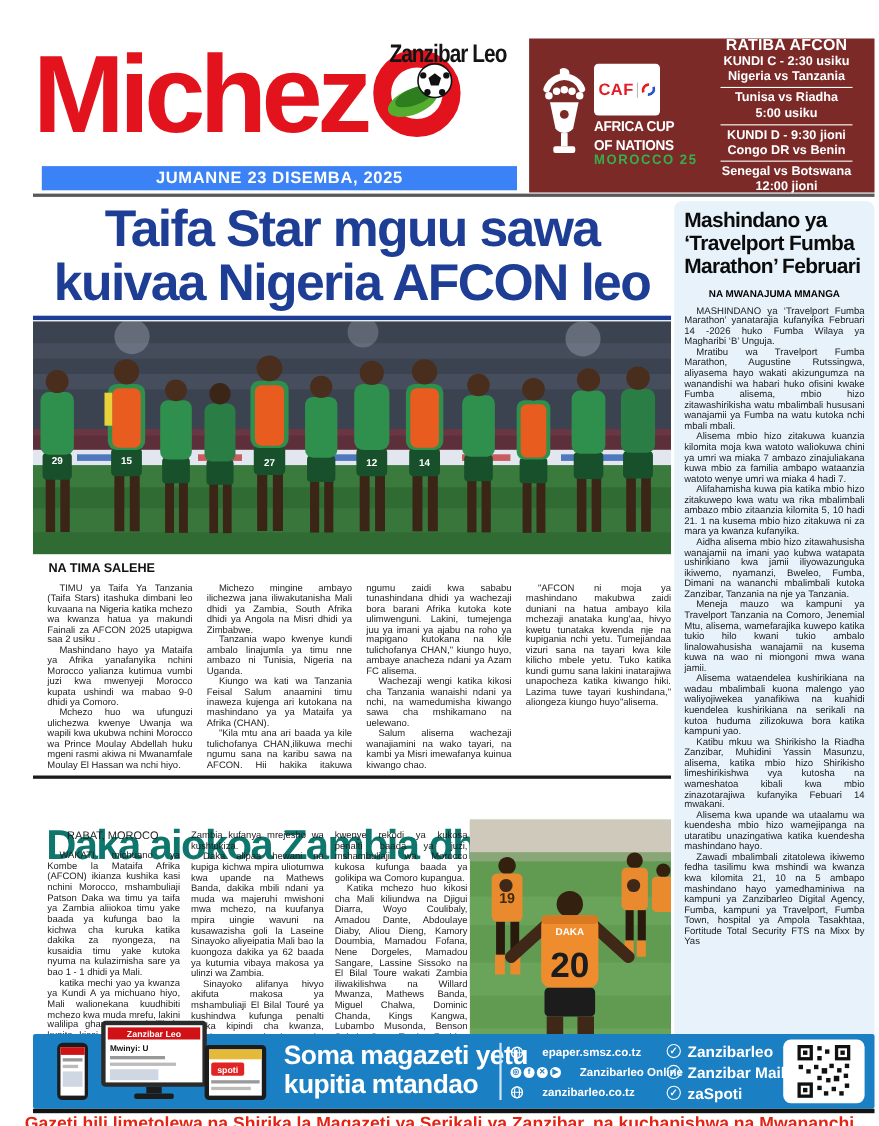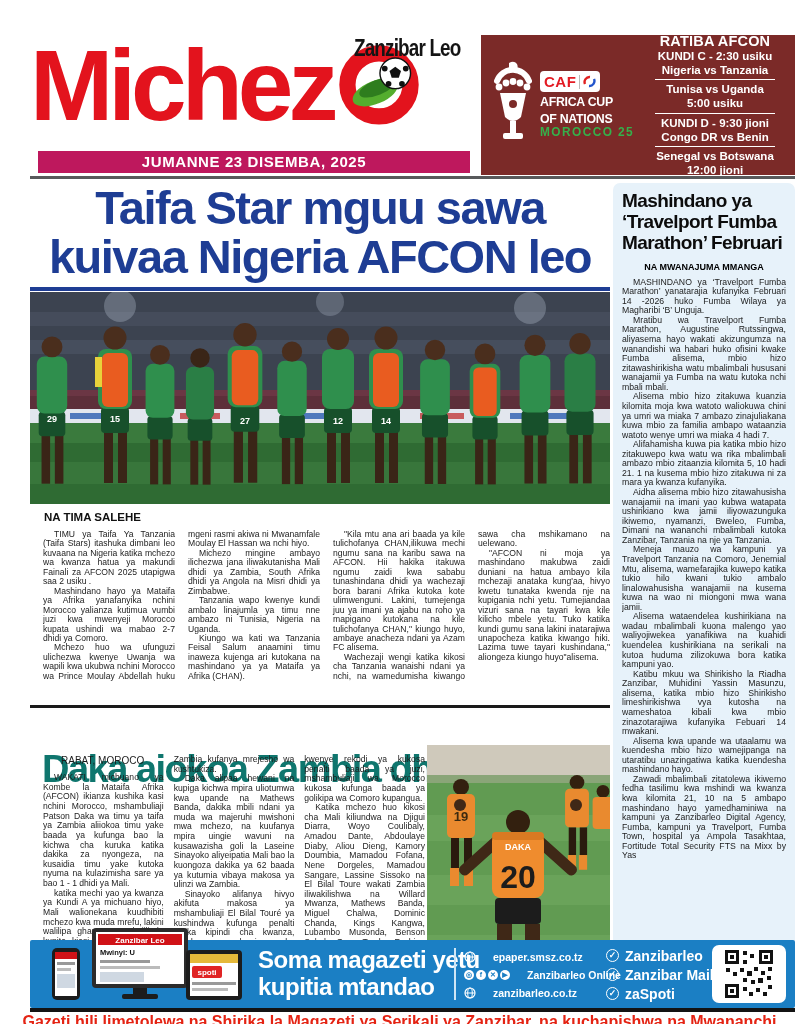--- a/index.html
+++ b/index.html
@@ -3,27 +3,27 @@
 <meta charset="utf-8">
 <style>
   * { margin:0; padding:0; box-sizing:border-box; }
   html,body { width:799px; height:1024px; background:#fff; font-family:"Liberation Sans", sans-serif; position:relative; overflow:hidden; }
 
   
   .michezo { position:absolute; left:30px; top:36px; display:flex; align-items:flex-end; color:#e3131d; }
   .michezo-text { font-size:100px; font-weight:900; letter-spacing:-5px; line-height:.94; }
   .logo-o { margin-left:2px; margin-bottom:2px; }
   .edition { position:absolute; left:354px; top:35px; font-size:23px; font-weight:bold; color:#141414; transform:scaleX(.82); transform-origin:left; letter-spacing:-1px; white-space:nowrap; }
-  .date-bar { position:absolute; left:38px; top:151px; width:432px; height:22px; background:#be185d; color:#fff; font-weight:bold; font-size:15px; line-height:22px; text-align:center; letter-spacing:.6px; }
+  .date-bar { position:absolute; left:38px; top:151px; width:432px; height:22px; background:#3b82f6; color:#fff; font-weight:bold; font-size:15px; line-height:22px; text-align:center; letter-spacing:.6px; }
   .rule-top { position:absolute; left:30px; top:176px; width:765px; height:3px; background:#58595b; }
 
   
   .afcon-box { position:absolute; left:481px; top:35px; width:314px; height:140px; background:#7b2a28; display:flex; align-items:center; gap:5px; padding:6px 6px 6px 10px; }
   .caf-block { width:96px; flex:none; }
-  .caf-badge { background:#fff; border-radius:4px; padding:2px 4px; display:inline-flex; align-items:center; gap:3px; }
+  .caf-badge { background:#fff; border-radius:4px; padding:15px 4px; display:inline-flex; align-items:center; gap:3px; }
   .caf-word { color:#e31b23; font-weight:900; font-size:15px; letter-spacing:.5px; }
   .caf-sep { width:1px; height:14px; background:#bbb; }
   .acn { color:#fff; font-weight:900; font-size:13px; line-height:1.02; letter-spacing:-.3px; margin-top:3px; transform:scaleX(.95); transform-origin:left; white-space:nowrap; }
   .morocco { color:#35b04b; font-weight:900; font-size:12.5px; letter-spacing:1.5px; transform:scaleX(.95); transform-origin:left; white-space:nowrap; }
   .schedule { flex:1; color:#fff; text-align:center; }
   .sched-title { font-size:14.5px; font-weight:900; letter-spacing:.2px; }
   .sched-line { font-size:11.5px; font-weight:bold; line-height:1.22; white-space:nowrap; }
   .sched-div { border:0; border-top:1.5px solid #fff; margin:2px 14px; }
 
   
@@ -117,21 +117,21 @@
     </span>
     <div class="acn">AFRICA CUP</div>
     <div class="acn">OF NATIONS</div>
     <div class="morocco">MOROCCO 25</div>
   </div>
   <div class="schedule">
     <div class="sched-title">RATIBA AFCON</div>
     <div class="sched-line">KUNDI C - 2:30 usiku</div>
     <div class="sched-line">Nigeria vs Tanzania</div>
     <hr class="sched-div">
-    <div class="sched-line">Tunisa vs Uganda</div>
+    <div class="sched-line">Tunisa vs Riadha</div>
     <div class="sched-line">5:00 usiku</div>
     <hr class="sched-div">
     <div class="sched-line">KUNDI D - 9:30 jioni</div>
     <div class="sched-line">Congo DR vs Benin</div>
     <hr class="sched-div">
     <div class="sched-line">Senegal vs Botswana</div>
     <div class="sched-line">12:00 jioni</div>
   </div>
 </div>
 
@@ -256,27 +256,28 @@
     <text x="215" y="132">27</text>
     <text x="308" y="132">12</text>
     <text x="356" y="132">14</text>
   </g>
 </svg>
 </div>
 
 <div class="lead-byline">NA TIMA SALEHE</div>
 <div class="lead-body">
   <p>TIMU ya Taifa Ya Tanzania (Taifa Stars) itashuka dimbani leo kuvaana na Nigeria katika mchezo wa kwanza hatua ya makundi Fainali za AFCON 2025 utapigwa saa 2 usiku .</p>
-  <p>Mashindano hayo ya Mataifa ya Afrika yanafanyika nchini Morocco yalianza kutimua vumbi juzi kwa mwenyeji Morocco kupata ushindi wa mabao 2-7 dhidi ya Comoro.</p>
+  <p>Mashindano hayo ya Mataifa ya Afrika yanafanyika nchini Morocco yalianza kutimua vumbi juzi kwa mwenyeji Morocco kupata ushindi wa mabao 9-0 dhidi ya Comoro.</p>
   <p>Mchezo huo wa ufunguzi ulichezwa kwenye Uwanja wa wapili kwa ukubwa nchini Morocco wa Prince Moulay Abdellah huku mgeni rasmi akiwa ni Mwanamfale Moulay El Hassan wa nchi hiyo.</p>
   <p>Michezo mingine ambayo ilichezwa jana iliwakutanisha Mali dhidi ya Zambia, South Afrika dhidi ya Angola na Misri dhidi ya Zimbabwe.</p>
   <p>Tanzania wapo kwenye kundi ambalo linajumla ya timu nne ambazo ni Tunisia, Nigeria na Uganda.</p>
   <p>Kiungo wa kati wa Tanzania Feisal Salum anaamini timu inaweza kujenga ari kutokana na mashindano ya ya Mataifa ya Afrika (CHAN).</p>
   <p>"Kila mtu ana ari baada ya kile tulichofanya CHAN,ilikuwa mechi ngumu sana na karibu sawa na AFCON. Hii hakika itakuwa ngumu zaidi kwa sababu tunashindana dhidi ya wachezaji bora barani Afrika kutoka kote ulimwenguni. Lakini, tumejenga juu ya imani ya ajabu na roho ya mapigano kutokana na kile tulichofanya CHAN," kiungo huyo, ambaye anacheza ndani ya Azam FC alisema.</p>
   <p>Wachezaji wengi katika kikosi cha Tanzania wanaishi ndani ya nchi, na wamedumisha kiwango sawa cha mshikamano na uelewano.</p>
+  <p>Salum alisema wachezaji wanajiamini na wako tayari, na kambi ya Misri imewafanya kuinua kiwango chao.</p>
   <p>"AFCON ni moja ya mashindano makubwa zaidi duniani na hatua ambayo kila mchezaji anataka kung'aa, hivyo kwetu tunataka kwenda nje na kupigania nchi yetu. Tumejiandaa vizuri sana na tayari kwa kile kilicho mbele yetu. Tuko katika kundi gumu sana lakini inatarajiwa unapocheza katika kiwango hiki. Lazima tuwe tayari kushindana," aliongeza kiungo huyo"alisema.</p>
 
 </div>
 
 <div class="mid-rule"></div>
 <h2 class="third-headline">Daka aiokoa Zambia dhidi ya Mali</h2>
 <div class="third-body">
   <div class="third-byline">RABAT, MOROCO</div>
   <p>WAKATI michuano ya Kombe la Mataifa Afrika (AFCON) ikianza kushika kasi nchini Morocco, mshambuliaji Patson Daka wa timu ya taifa ya Zambia aliiokoa timu yake baada ya kufunga bao la kichwa cha kuruka katika dakika za nyongeza, na kusaidia timu yake kutoka nyuma na kulazimisha sare ya bao 1 - 1 dhidi ya Mali.</p>
   <p>katika mechi yao ya kwanza ya Kundi A ya michuano hiyo, Mali walionekana kuudhibiti mchezo kwa muda mrefu, lakini walilipa gharama ya kujilinda kupita kiasi katika dakika za mwisho, hali iliyoruhusu Zambia kufanya mrejesho wa kushtukiza.</p>

